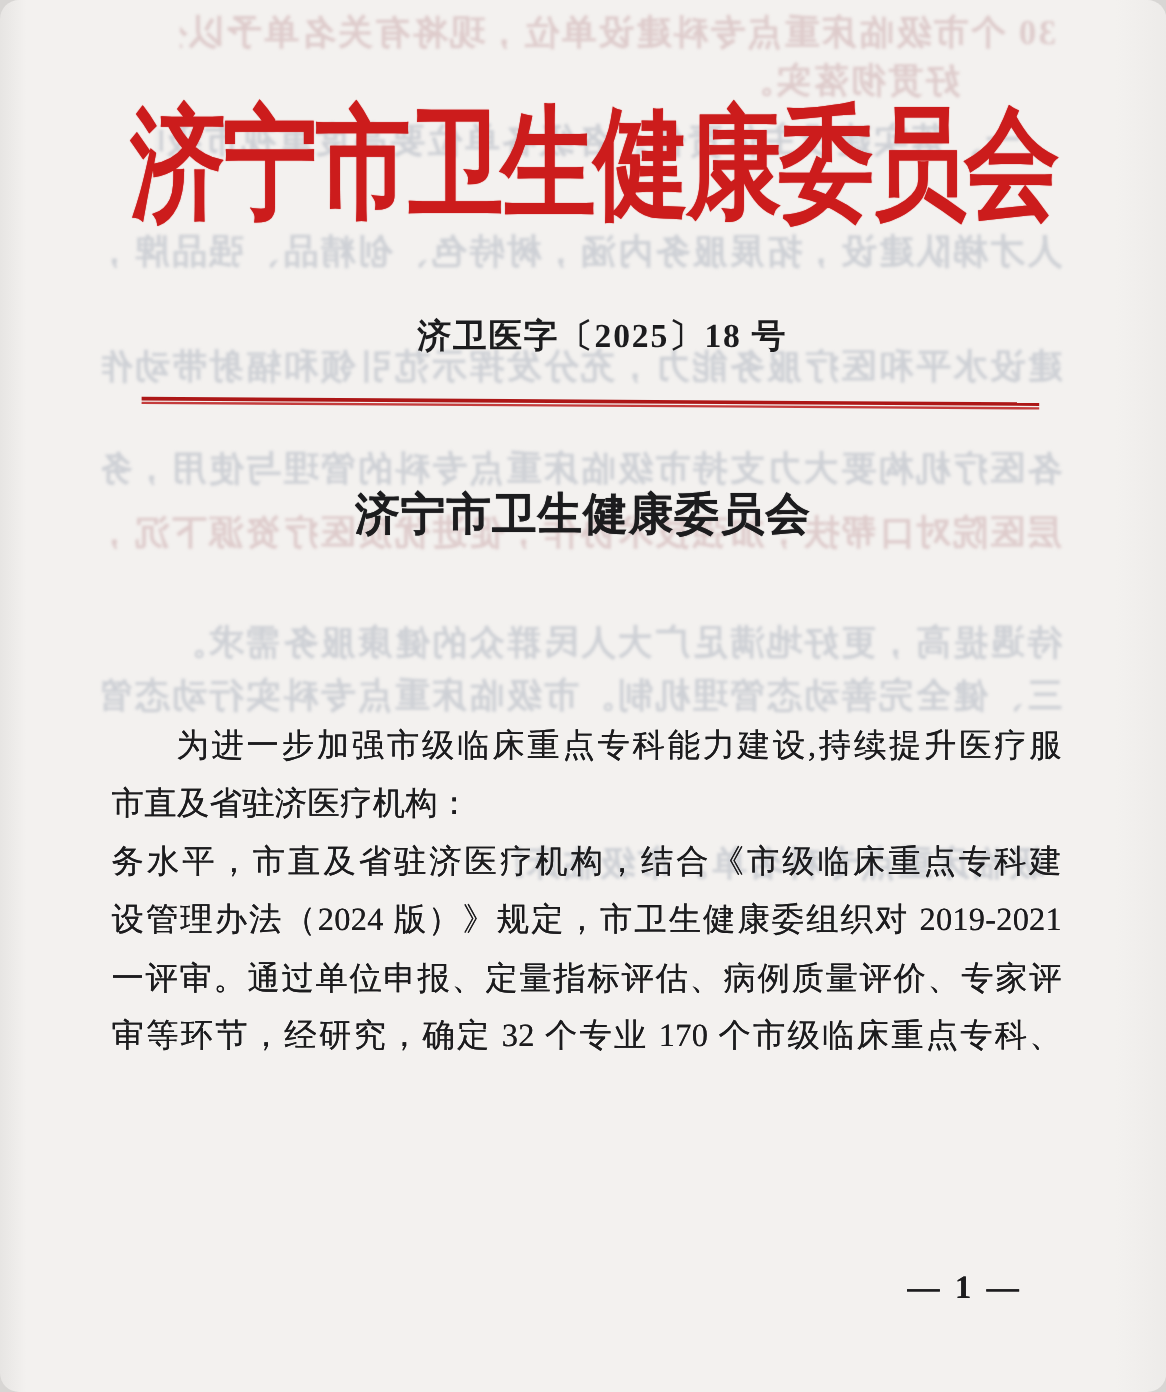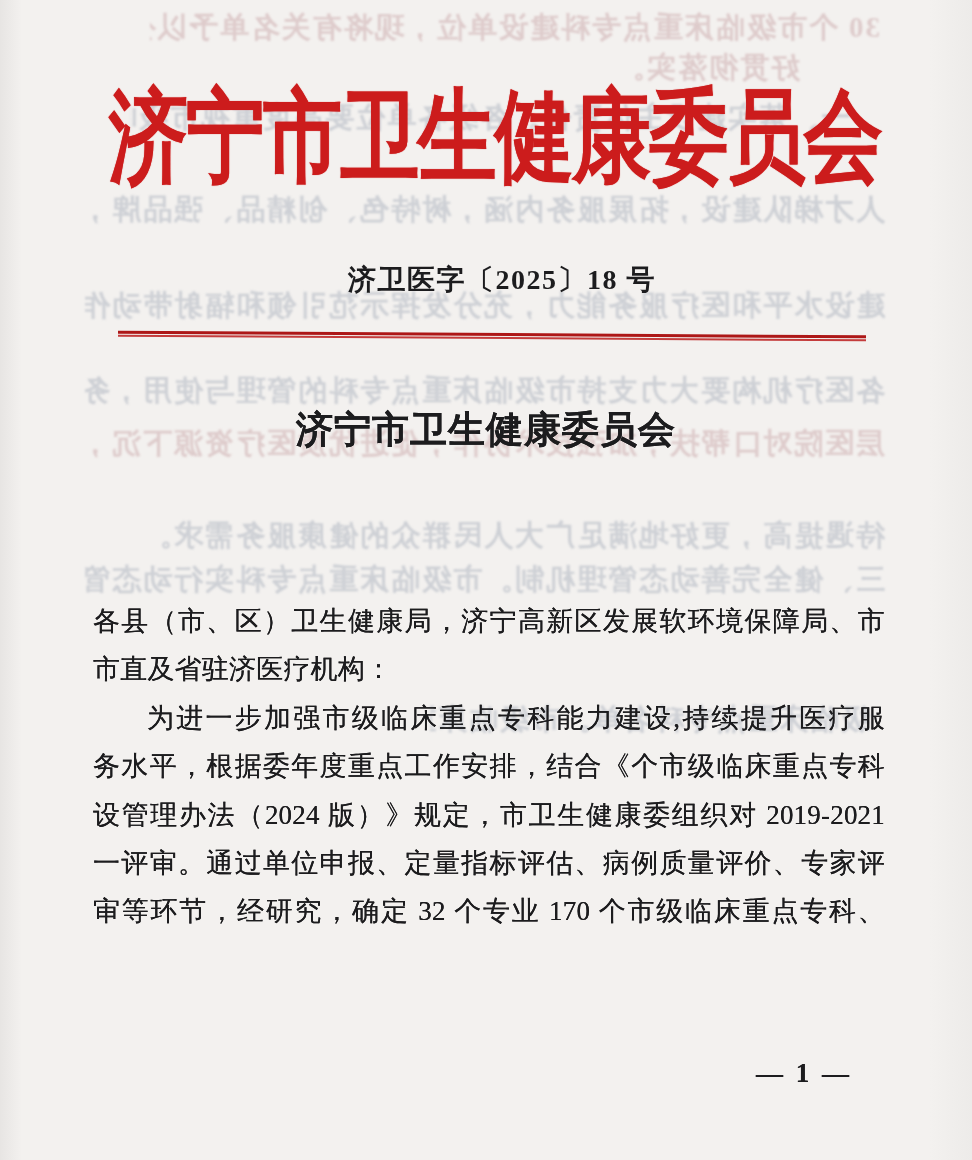--- a/index.html
+++ b/index.html
@@ -4,20 +4,21 @@
 <style>
   html,body{margin:0;padding:0;background:#d8d6d4;}
   .page{
     position:relative;
     width:972px;height:1160px;
     margin:0 auto;
     background:linear-gradient(90deg,#e7e5e3 0px,#f3f1ef 22px,#f3f1ef 930px,#edebe9 972px);
     overflow:hidden;
     font-family:"Liberation Serif","DejaVu Serif",serif;
     color:#1c1c1e;
+    border-radius:16px;
   }
   
   .bt-line{
     position:absolute;
     transform:scaleX(-1);
     filter:blur(1.2px);
     opacity:.5;
     font-weight:bold;
     font-size:29px;
     letter-spacing:2px;
@@ -117,24 +118,23 @@
 
   <div class="doc-number">济卫医字〔2025〕18 号</div>
 
   <div class="red-rule"></div>
 
   <div class="title-block">
     <div>济宁市卫生健康委员会</div>
   </div>
 
   <div class="body-block">
-    <div class="b-line">各县（市、区）卫生健康局，济宁高新区发展软环境保障局、市</div>
+    <div class="b-line indent">为进一步加强市级临床重点专科能力建设,持续提升医疗服</div>
     <div class="b-line left-last">市直及省驻济医疗机构：</div>
-    <div class="b-line indent">为进一步加强市级临床重点专科能力建设,持续提升医疗服</div>
-    <div class="b-line">务水平，根据委年度重点工作安排，结合《个市级临床重点专科</div>
+    <div class="b-line">务水平，市直及省驻济医疗机构，结合《市级临床重点专科建</div>
     <div class="b-line">设管理办法（2024 版）》规定，市卫生健康委组织对 2019-2021</div>
     <div class="b-line">一评审。通过单位申报、定量指标评估、病例质量评价、专家评</div>
     <div class="b-line">审等环节，经研究，确定 32 个专业 170 个市级临床重点专科、</div>
   </div>
 
   <div class="page-number">— 1 —</div>
 
 </div>
 
 </body></html>

